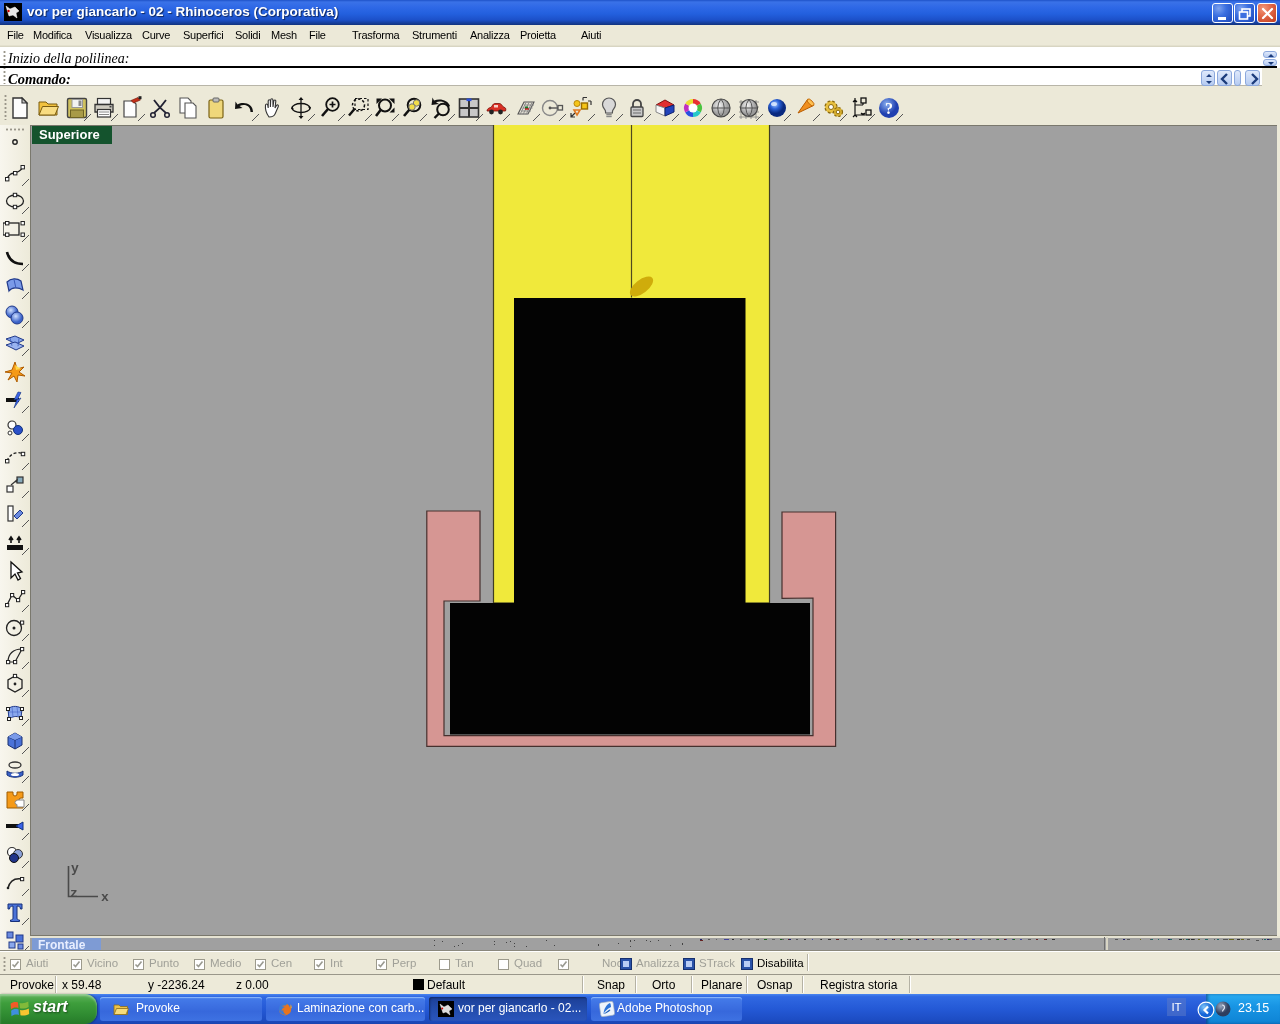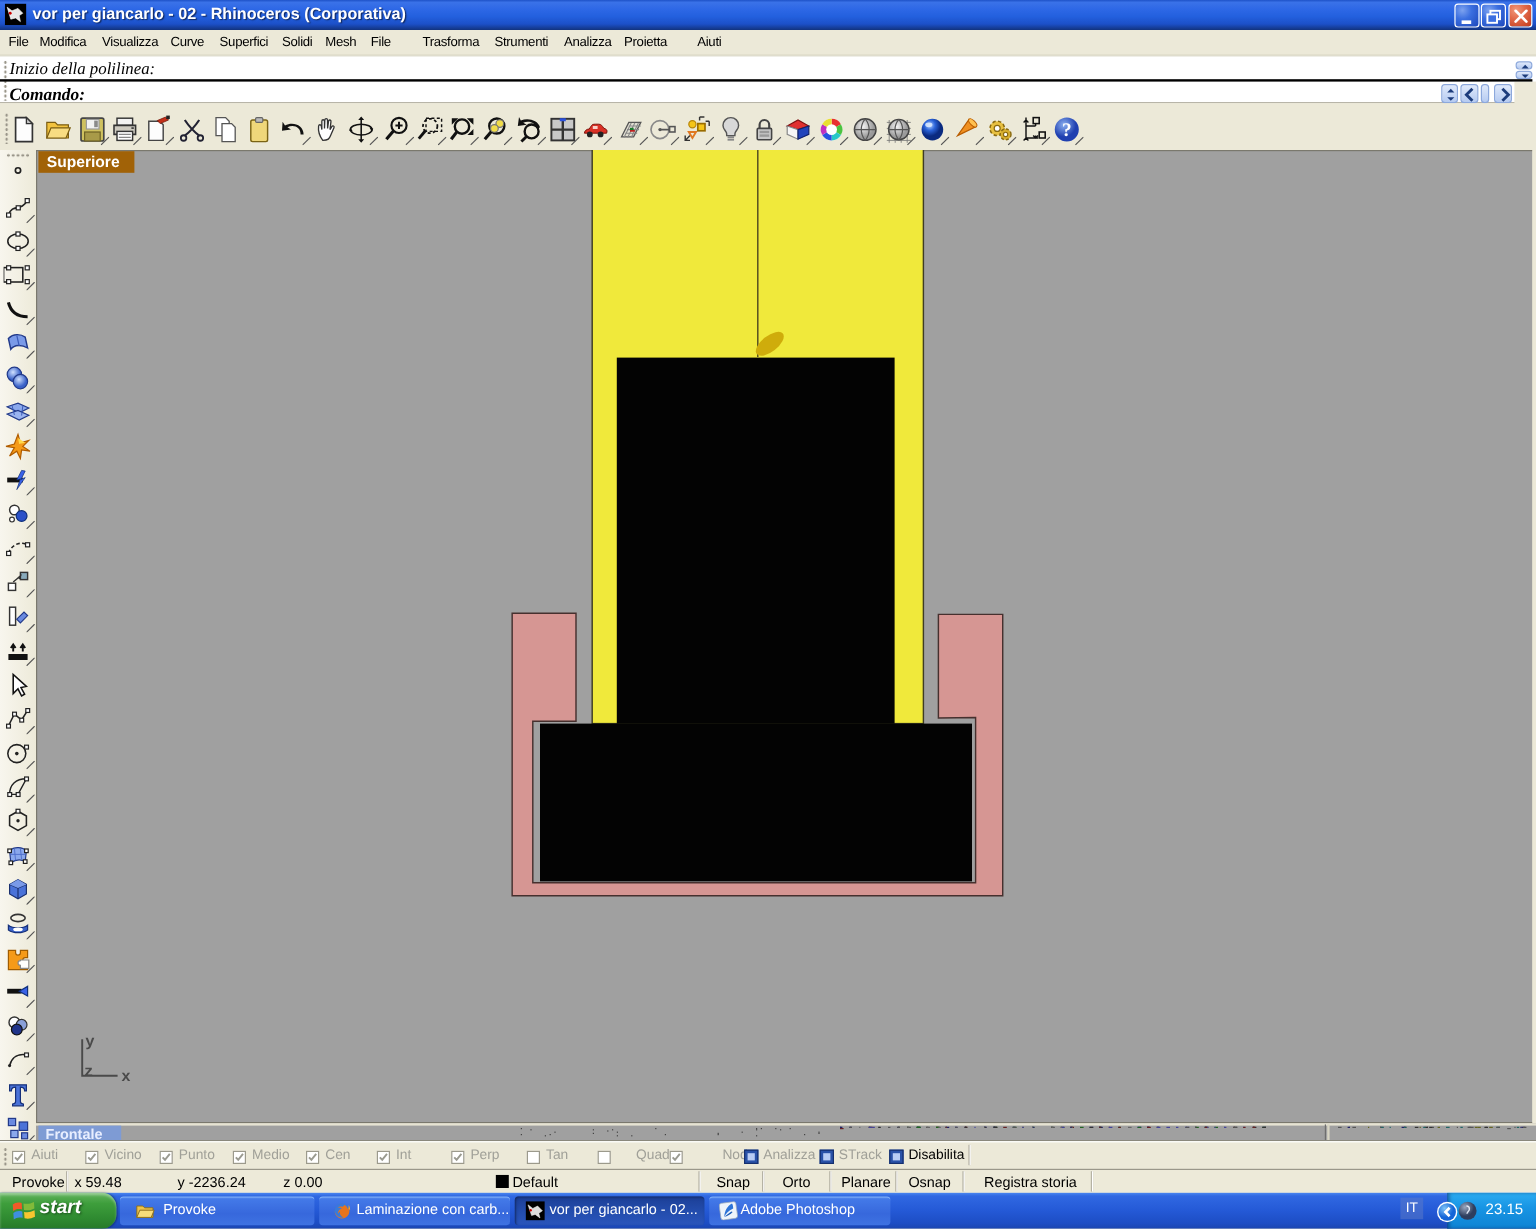--- a/index.html
+++ b/index.html
@@ -23,21 +23,21 @@
 .hgrip{position:absolute;height:3px;background-image:radial-gradient(circle,#9a968a 1px,transparent 1.2px);background-size:4px 3px;}
 .sbtn{position:absolute;background:linear-gradient(180deg,#dfe9fb,#b6cbf1);border:1px solid #8CA8DC;border-radius:3px;box-sizing:border-box;}
 .sbtn svg{position:absolute;left:0;top:0;}
 
 #toolbar{left:0;top:86px;width:1280px;height:39px;background:#ECE9D8;}
 svg.ic{position:absolute;}
 .fly{position:absolute;width:7px;height:7px;}
 
 #sidebar{left:0;top:125px;width:30px;height:830px;background:linear-gradient(90deg,#F8F6EE,#EDEAD9);}
 #vp{left:30px;top:125px;width:1247px;height:811px;background:#A0A0A0;border:1px solid #7a786d;border-right:none;box-sizing:border-box;}
-#vplabel{left:32px;top:126px;width:80px;height:18px;background:#a16207;color:#fff;font-weight:bold;font-size:13px;line-height:18px;padding-left:7px;box-sizing:border-box;}
+#vplabel{left:32px;top:126px;width:80px;height:18px;background:#14532d;color:#fff;font-weight:bold;font-size:13px;line-height:18px;padding-left:7px;box-sizing:border-box;}
 #vpr{left:1277px;top:125px;width:3px;height:830px;background:#ECE9D8;}
 
 #sliver{left:30px;top:936px;width:1250px;height:15px;background:#A0A0A0;border-top:2px solid #E6E3D2;box-sizing:border-box;}
 #flabel{left:32px;top:938px;width:69px;height:13px;background:#7E9BD4;color:#E8EEFF;font-weight:bold;font-size:12px;line-height:15px;padding-left:6px;box-sizing:border-box;}
 
 #osnap{left:0;top:951px;width:1280px;height:23px;background:#ECE9D8;border-top:1px solid #fff;box-sizing:border-box;}
 .cb{position:absolute;top:7px;width:11px;height:11px;background:#fff;border:1px solid #9C9A8C;box-sizing:border-box;}
 .cbl{position:absolute;top:5px;font-size:11.5px;color:#A0A098;}
 .cbb{position:absolute;top:6px;width:12px;height:12px;background:#2A52A8;border:1px solid #16306e;box-sizing:border-box;}
 .cbb i{position:absolute;left:2px;top:2px;width:6px;height:6px;background:#b8ccf4;}
@@ -921,21 +921,21 @@
       <div class="cbl" style="left:330px;">Int</div>
       <div class="cb" style="left:376px">
         <svg width="9" height="9" style="position:absolute;left:0;top:0">
           <path d="M1.5,4.5 L3.5,6.5 L7.5,1.5" stroke="#9a9a90" stroke-width="1.6" fill="none"></path>
         </svg>
       </div>
       <div class="cbl" style="left:392px;">Perp</div>
       <div class="cb" style="left:439px"></div>
       <div class="cbl" style="left:455px;">Tan</div>
       <div class="cb" style="left:498px"></div>
-      <div class="cbl" style="left:530px;">Quad</div>
+      <div class="cbl" style="left:514px;">Quad</div>
       <div class="cb" style="left:558px">
         <svg width="9" height="9" style="position:absolute;left:0;top:0">
           <path d="M1.5,4.5 L3.5,6.5 L7.5,1.5" stroke="#9a9a90" stroke-width="1.6" fill="none"></path>
         </svg>
       </div>
       <div class="cbl" style="left:602px;">Nodo</div>
       <div class="cbb" style="left:620px">
         <i></i>
       </div>
       <div class="cbl" style="left:636px;">Analizza</div>

